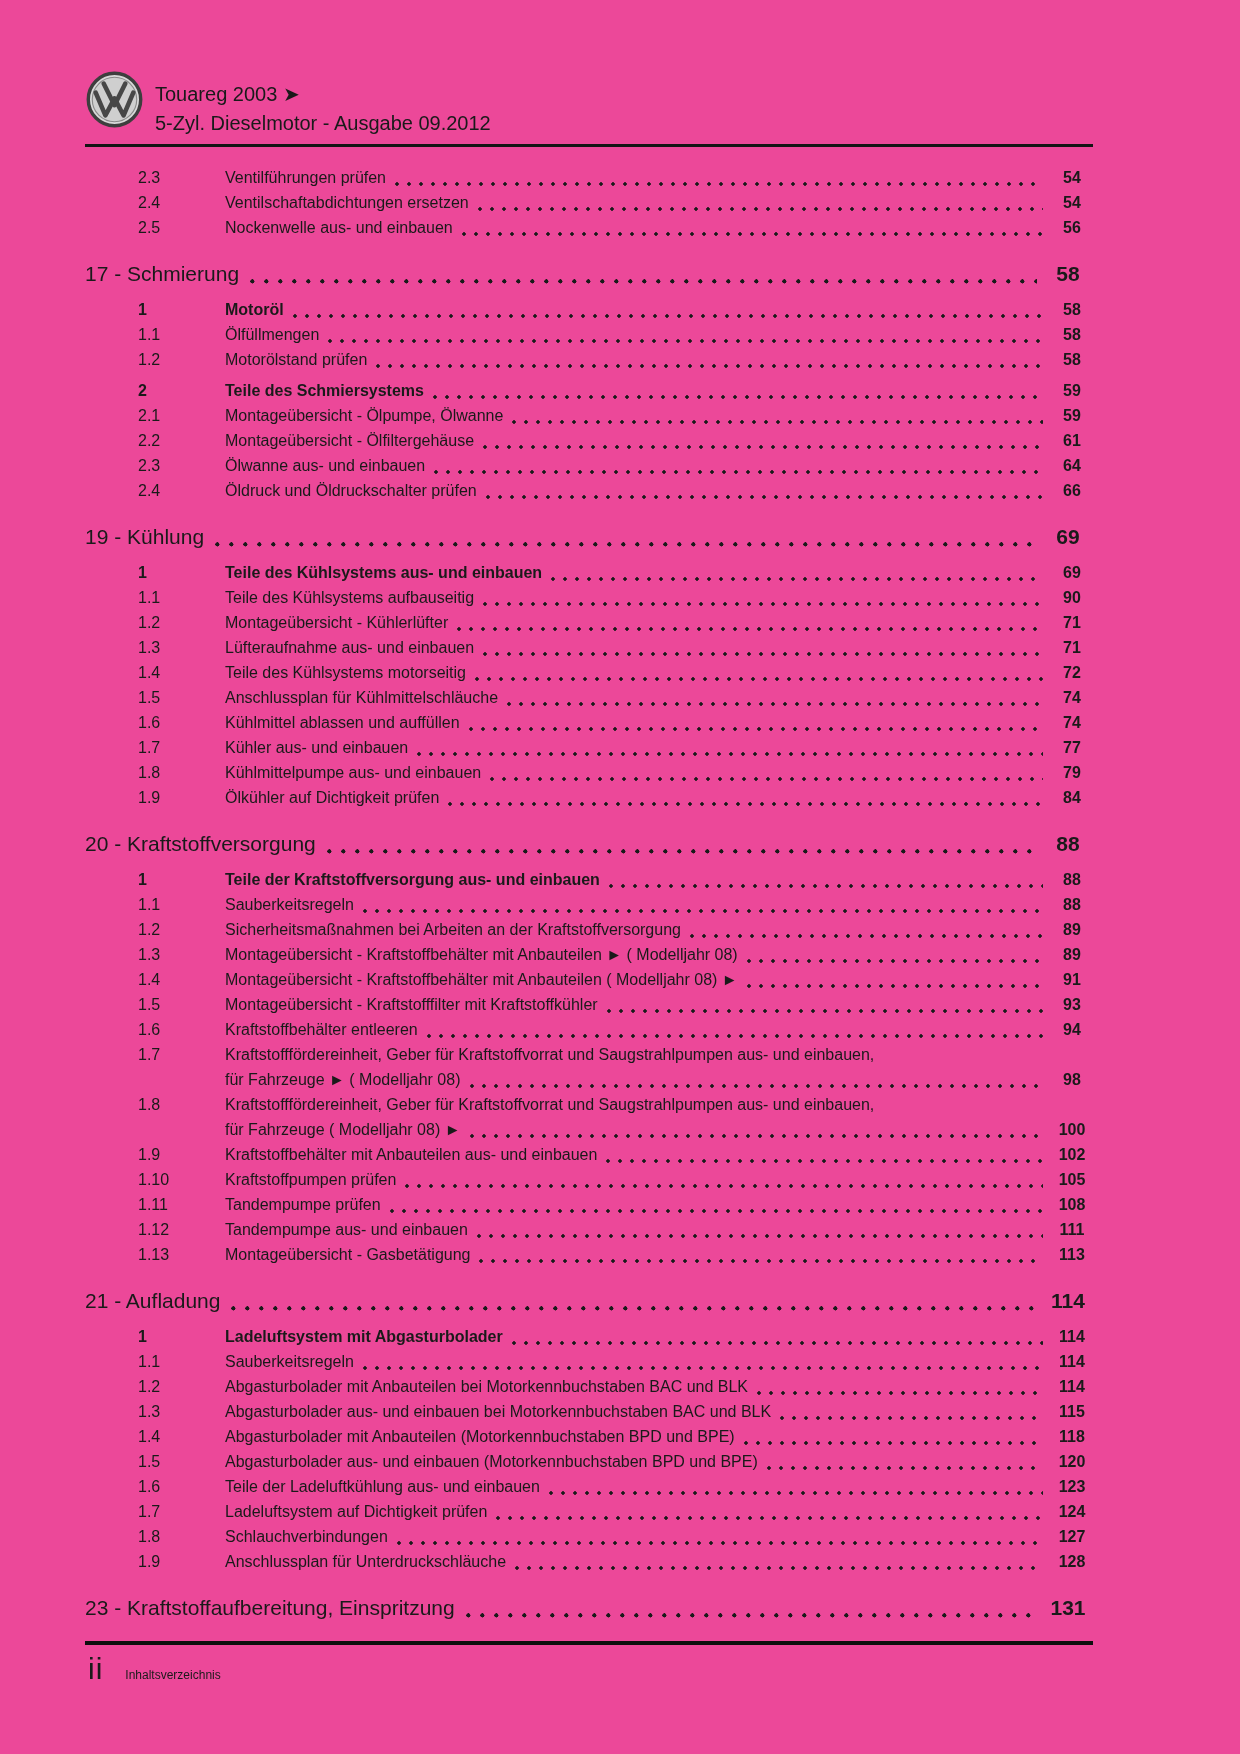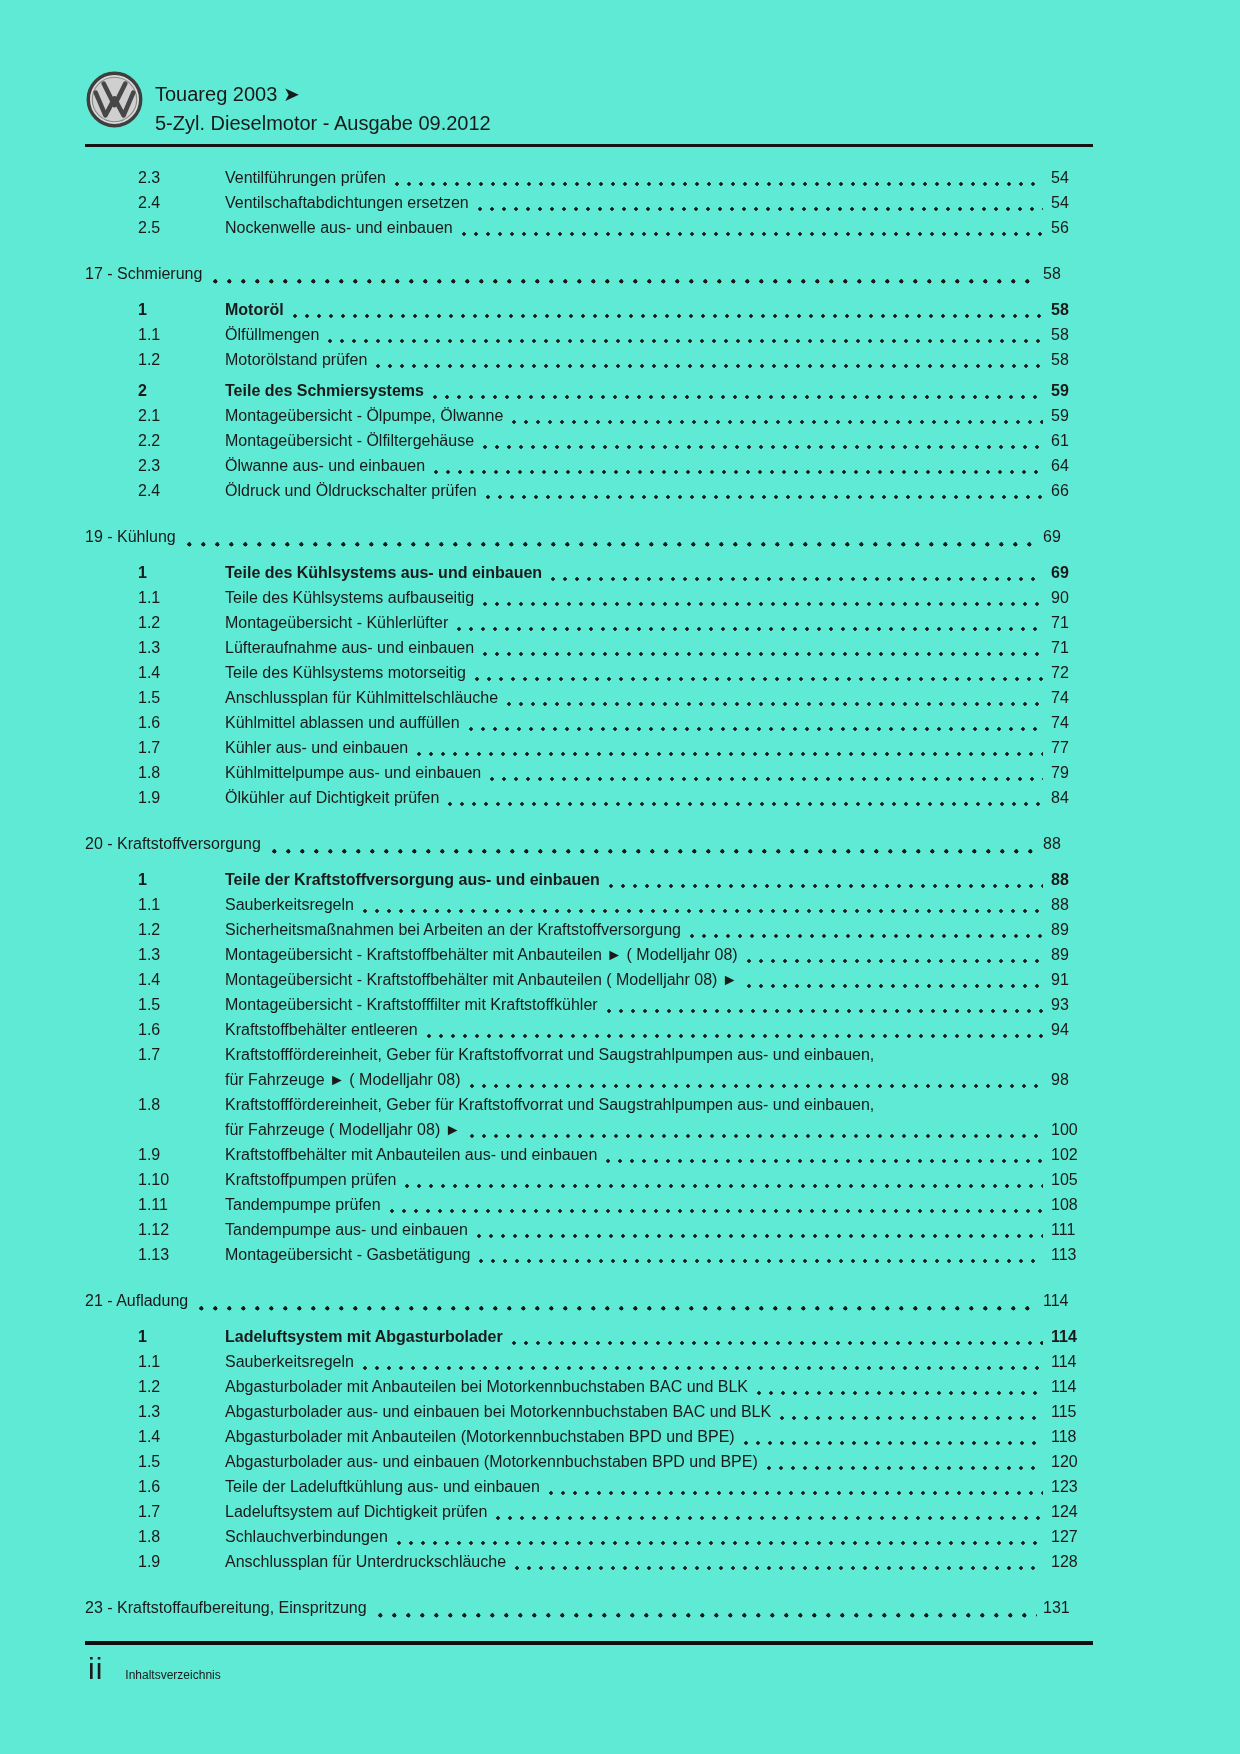--- a/index.html
+++ b/index.html
@@ -1,39 +1,39 @@
 <!DOCTYPE html>
 <html><head>
 <meta charset="utf-8">
 <style>
   html,body{margin:0;padding:0;background:#ffffff;}
   body{font-family:"Liberation Sans","DejaVu Sans",sans-serif;color:#1a1a1a;}
-  .page{position:relative;width:1240px;height:1754px;background:#5eead4;overflow:hidden;}
+  .page{position:relative;width:1240px;height:1754px;background:#ec4899;overflow:hidden;}
 
   
   .hdr-logo{position:absolute;left:86px;top:71px;width:57px;height:57px;}
   .hdr-text{position:absolute;left:155px;top:80px;font-size:20px;line-height:29px;white-space:nowrap;}
   .hdr-rule{position:absolute;left:85px;top:144px;width:1008px;border-top:3px solid #141414;}
 
   
   .toc{position:absolute;left:85px;top:165px;width:1008px;}
   .row{display:flex;}
   .entry{padding-left:53px;font-size:16px;line-height:25px;}
   .entry.bold{font-weight:bold;margin-top:6px;}
   .entry .num{flex:none;width:72px;}
   .entry .body{flex:1;min-width:0;}
   .line{display:flex;margin-left:15px;}
-  .chapter{font-size:16px;line-height:30px;margin-top:19px;margin-bottom:8px;}
+  .chapter{font-size:21px;line-height:30px;margin-top:19px;margin-bottom:8px;}
   .dots{flex:1;align-self:flex-end;height:4px;margin:0 8px 4px 9px;
         background-image:radial-gradient(circle at 2px 2px,#1a1a1a 1.5px,transparent 1.9px);
         background-size:12px 4px;background-repeat:repeat-x;background-position:left bottom;}
   .chapter .dots{height:5px;margin:0 6px 5px 11px;
         background-image:radial-gradient(circle at 2.4px 2.4px,#1a1a1a 1.9px,transparent 2.3px);
         background-size:14px 5px;}
-  .pg{flex:none;min-width:42px;text-align:left;white-space:nowrap;}
+  .pg{flex:none;min-width:42px;text-align:center;white-space:nowrap;font-weight:bold;}
   .chapter .pg{min-width:50px;}
 
   
   .ftr-rule{position:absolute;left:85px;top:1641px;width:1008px;border-top:4px solid #0e0e0e;}
   .ftr{position:absolute;left:88px;top:1652px;display:flex;align-items:baseline;gap:22px;}
   .ftr .roman{font-size:30px;letter-spacing:1px;}
   .ftr .lbl{font-size:12px;}
 </style>
 </head>
 <body>

